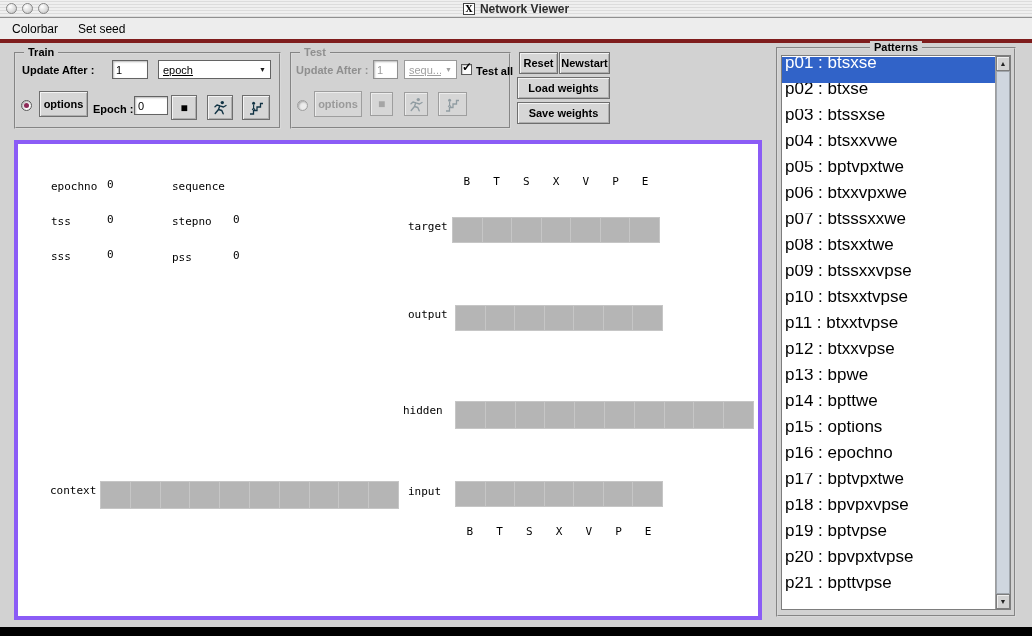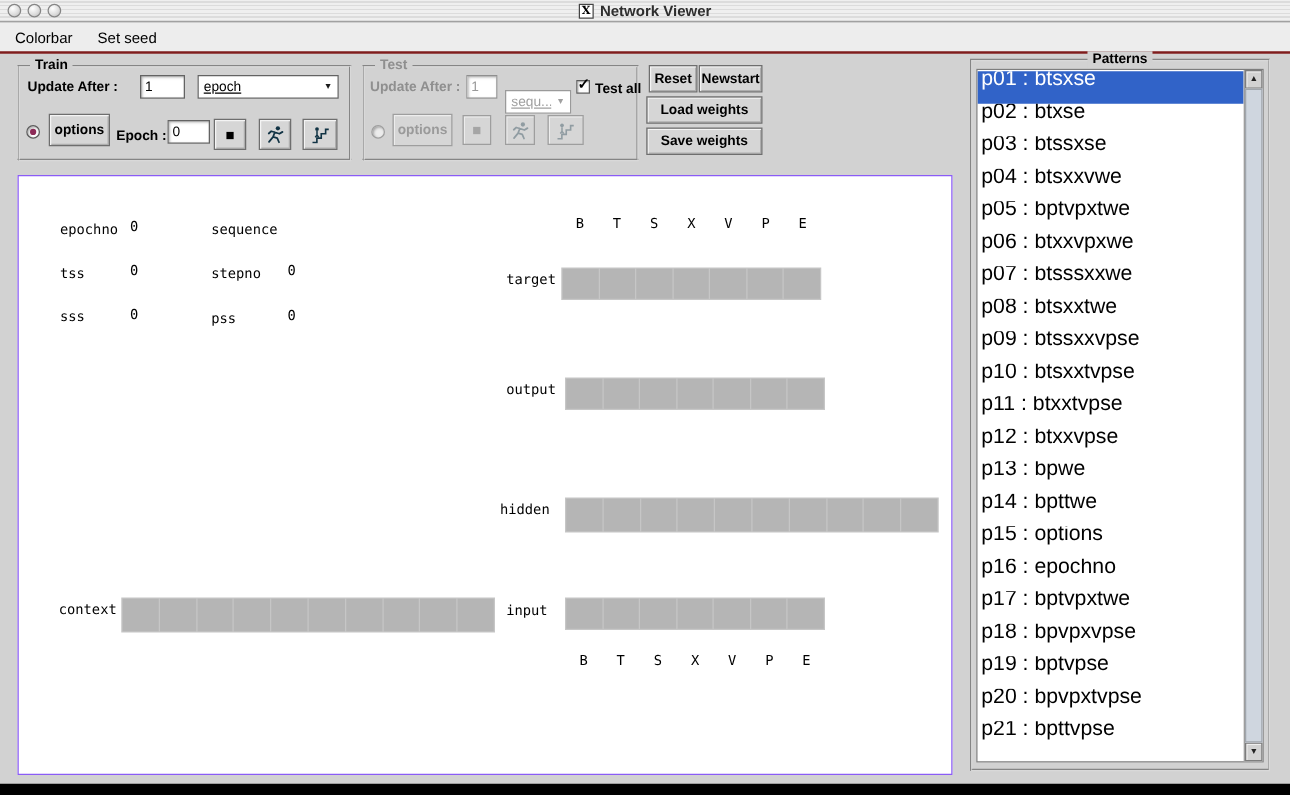--- a/index.html
+++ b/index.html
@@ -10,21 +10,21 @@
 
   
   .titlebar { position:relative; height:18px; background:repeating-linear-gradient(0deg,#dcdcdc 0 1px,#efefef 1px 3px); border-bottom:1px solid #8f8f8f; }
   .tl-btn { position:absolute; top:3px; width:11px; height:11px; border-radius:50%; border:1px solid #858585; background:radial-gradient(circle at 35% 30%, #ffffff 0%, #dedede 55%, #b9b9b9 100%); }
   .tl-close{left:6px} .tl-min{left:22px} .tl-zoom{left:38px}
   .title-wrap { position:absolute; left:0; right:0; top:0; height:17px; display:flex; align-items:center; justify-content:center; gap:5px; }
   .x11-icon { display:inline-block; width:12px; height:12px; line-height:11px; text-align:center; background:#fff; border:1px solid #444; font:bold 9px "DejaVu Serif",serif; color:#000; }
   .title-text { font-size:12px; font-weight:bold; color:#2e2e2e; }
 
   
-  .menubar { position:relative; height:25px; background:#ededed; border-bottom:2px solid #7f1d1d; display:flex; align-items:center; padding-left:9px; gap:14px; }
+  .menubar { position:relative; height:25px; background:#ededed; border-bottom:4px solid #7f1d1d; display:flex; align-items:center; padding-left:9px; gap:14px; }
   .menu-item { font-size:12px; color:#000; padding:2px 3px; }
 
   .content { position:absolute; top:43px; left:0; right:0; bottom:9px; }
 
   
   .group { position:absolute; border:2px groove #d9d9d9; }
   .group-label { position:absolute; top:-8px; left:8px; padding:0 4px; background:var(--color-background,#d2d2d2); font-size:11px; font-weight:bold; color:#000; line-height:13px; white-space:nowrap; }
   .group-label.centered { left:50%; transform:translateX(-50%); }
   .group-label.disabled { color:#8f8f8f; }
   .train-group { left:14px; top:9px; width:267px; height:77px; }
@@ -33,21 +33,21 @@
 
   .lbl { position:absolute; font-size:11px; font-weight:bold; color:#000; white-space:nowrap; }
   .lbl.disabled { color:#8f8f8f; }
 
   .tf { position:absolute; height:19px; border:1px solid #636363; background:#fff; box-shadow:inset 1px 1px 2px rgba(0,0,0,.28); font:11px "Liberation Sans",sans-serif; padding-left:3px; color:#000; }
   .tf.disabled { color:#9a9a9a; border-color:#8f8f8f; }
 
   .combo { position:absolute; height:19px; border:1px solid #636363; background:#fff; display:flex; align-items:center; }
   .combo-text { flex:1; font-size:11px; padding-left:4px; color:#000; overflow:hidden; white-space:nowrap;text-decoration:underline; }
   .combo .arrow { font-size:7px; color:#1a1a1a; padding:0 4px; }
-  .combo.disabled { border-color:#9a9a9a;margin-top:12px; }
+  .combo.disabled { border-color:#9a9a9a; }
   .combo.disabled .combo-text, .combo.disabled .arrow { color:#a0a0a0; }
 
   .mbtn { position:absolute; background:#d6d6d6; border:1px solid #6e6e6e; box-shadow:inset 1px 1px 0 #f4f4f4, inset -1px -1px 0 #aeaeae; font:bold 11px "Liberation Sans",sans-serif; color:#000; display:flex; align-items:center; justify-content:center; cursor:default; }
   .mbtn.disabled { color:#9a9a9a; border-color:#9e9e9e; box-shadow:inset 1px 1px 0 #ededed; }
 
   .radio { position:absolute; width:11px; height:11px; border-radius:50%; background:#fcfcfc; border:1px solid #5a5a5a; box-shadow:inset 1px 1px 2px rgba(0,0,0,.3); }
   .radio.checked::after { content:""; position:absolute; left:2px; top:2px; width:5px; height:5px; border-radius:50%; background:#8d2a57; }
   .radio.disabled { border-color:#9e9e9e; background:#ececec; }
 
   .checkbox { position:absolute; width:11px; height:11px; background:#fdfdfd; border:1px solid #5a5a5a; box-shadow:inset 1px 1px 1px rgba(0,0,0,.2); }
@@ -68,21 +68,21 @@
   .pattern-scroll { position:absolute; left:3px; top:6px; right:3px; bottom:5px; background:#fff; border:1px solid #7d7d7d; display:flex; }
   .list-items { flex:1; overflow:hidden; padding-top:1px; }
   .pattern-item { height:26px; line-height:12px; font-size:17px; padding-left:3px; color:#000; white-space:nowrap; overflow:hidden; }
   .pattern-item.selected { background:var(--color-selection,#3163c8); color:#fff; }
   .scrollbar { width:15px; background:#d4d4d4; border-left:1px solid #9e9e9e; display:flex; flex-direction:column; }
   .sb-btn { height:15px; background:#d2d2d2; border:1px solid #7d7d7d; box-shadow:inset 1px 1px 0 #efefef; display:flex; align-items:center; justify-content:center; font-size:7px; color:#222; }
   .sb-track { flex:1; position:relative; background:#dadada; }
   .sb-thumb { position:absolute; left:0; right:0; top:0; bottom:0; background:#cfd6df; border:1px solid #a0a6ad; }
 
   
-  .canvas { position:absolute; left:14px; top:97px; width:748px; height:480px; background:var(--color-canvas,#fff); border:1px solid #8b5cf6; }
+  .canvas { position:absolute; left:14px; top:97px; width:748px; height:480px; background:var(--color-canvas,#fff); border:4px solid #8b5cf6; }
   .cv { position:absolute; font:11px "DejaVu Sans Mono",monospace; color:#000; white-space:nowrap; }
   .letters { position:absolute; display:flex; }
   .letter { flex:1; text-align:center; font:11px "DejaVu Sans Mono",monospace; color:#000; }
   .cells { position:absolute; display:flex; gap:1px; padding:1px; background:#c6c6c6; }
   .cell { flex:1; background:var(--color-cell,#b5b5b5); }
 </style>
 </head>
 <body>
 
 <div class="window">

